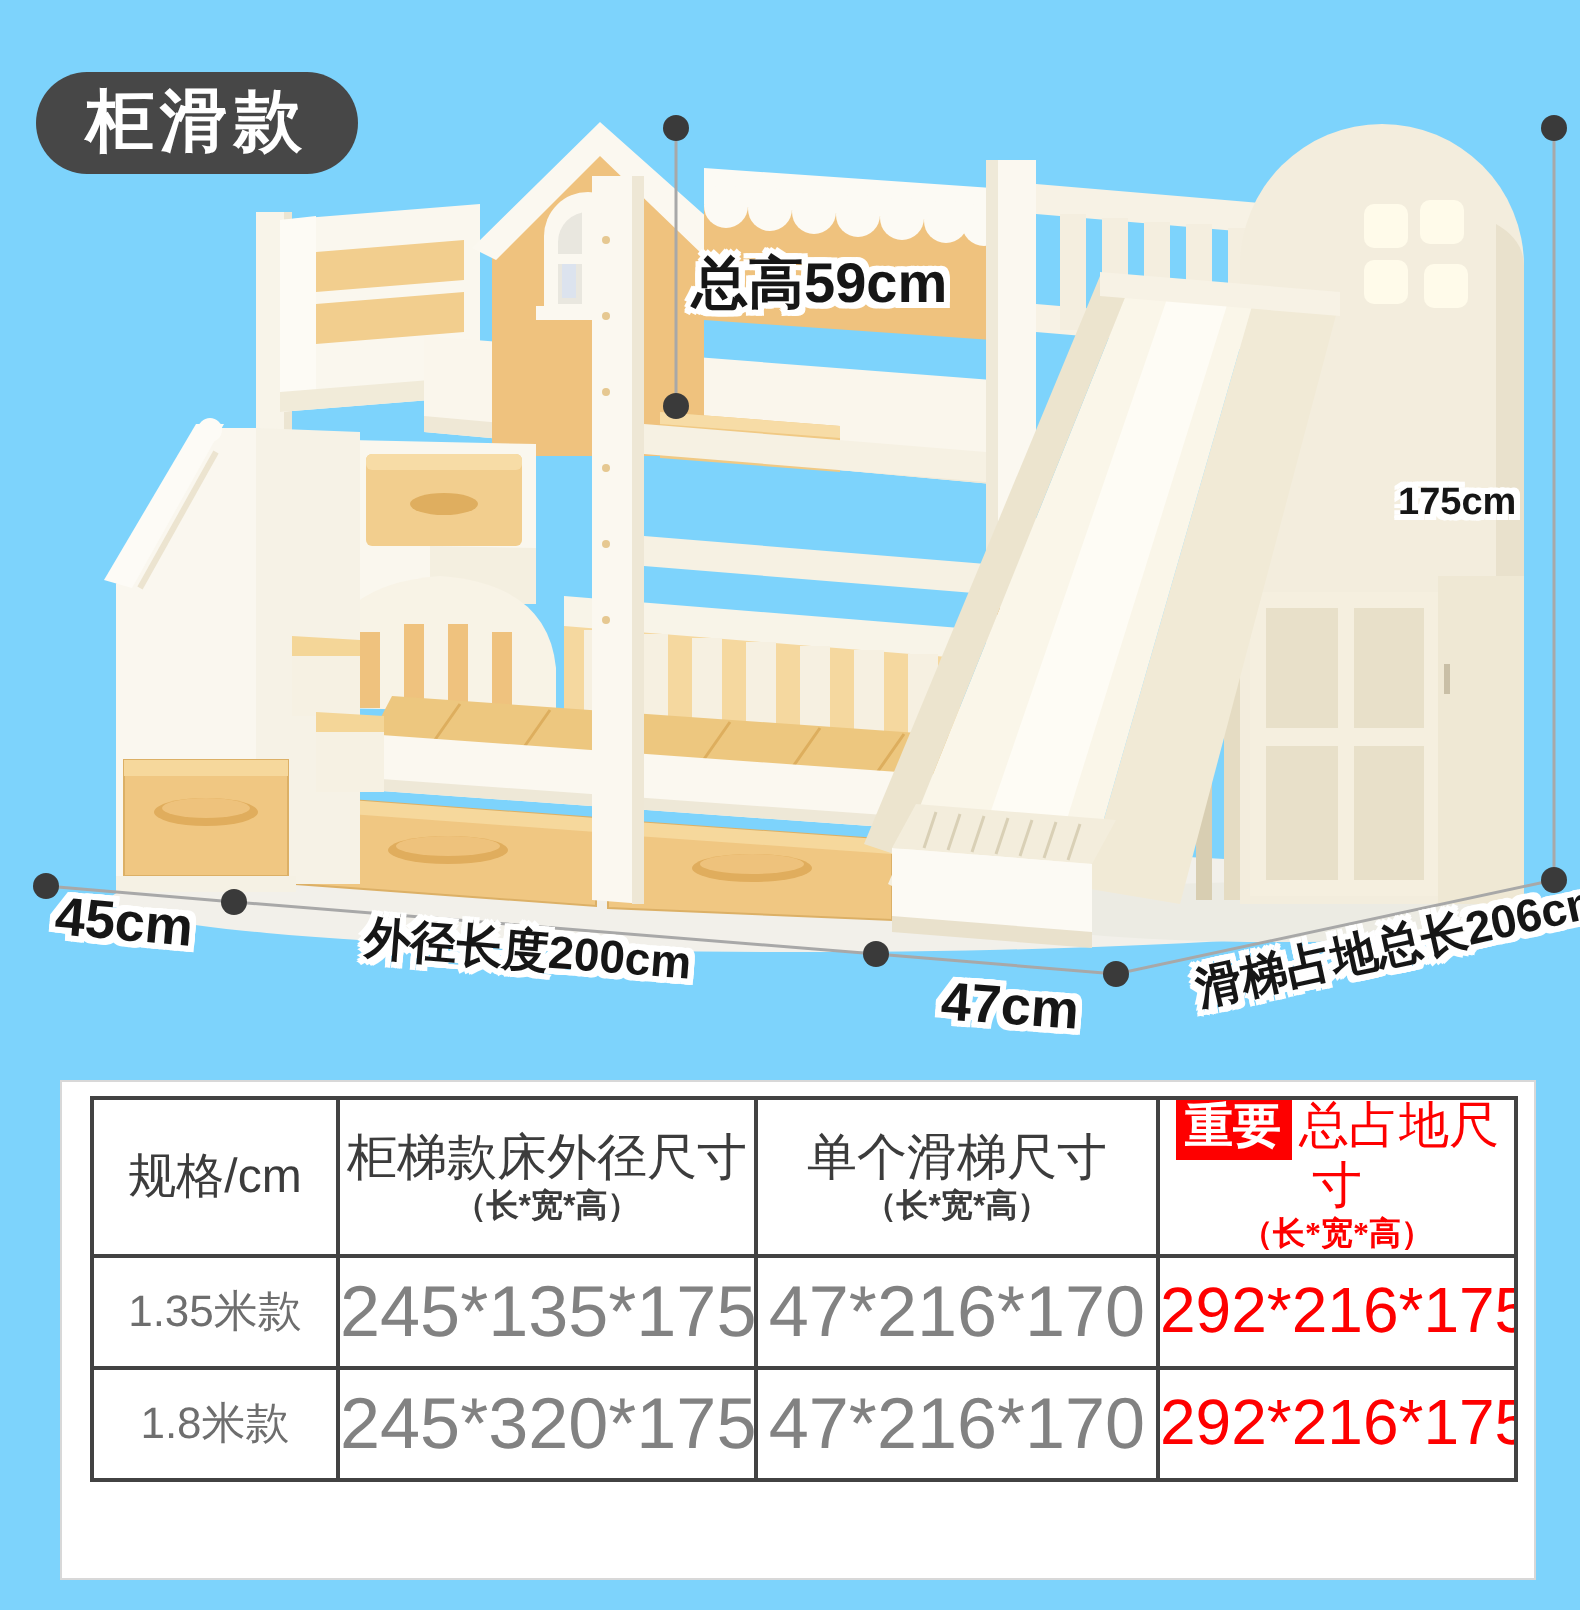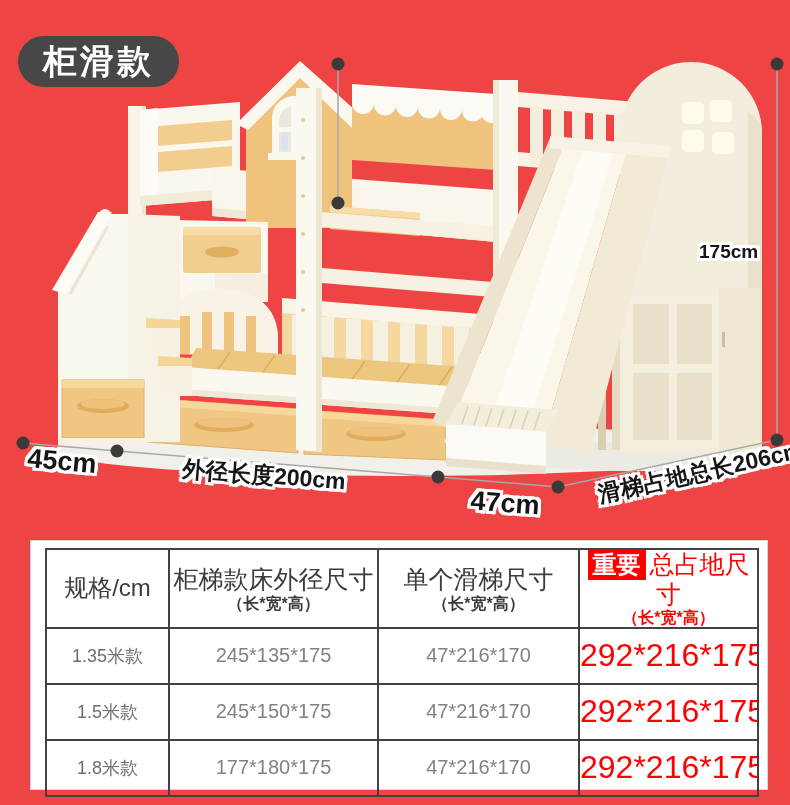--- a/index.html
+++ b/index.html
@@ -1,17 +1,17 @@
 <!DOCTYPE html>
 <html><head>
 <meta charset="utf-8">
 <style>
   html,body{margin:0;padding:0;background:#fff;}
   .stage{
-    position:relative;width:790px;height:805px;background:#ef4444;overflow:hidden;
+    position:relative;width:790px;height:805px;background:#7dd3fc;overflow:hidden;
     font-family:"Liberation Sans","DejaVu Sans",sans-serif;
   }
   .stage svg{position:absolute;left:0;top:0;}
   .badge{
     position:absolute;left:18px;top:36px;
     background:#474747;color:#ffffff;
     border-radius:27px;padding:7px 25px;
     font-size:34px;font-weight:bold;letter-spacing:3px;line-height:1.1;
   }
   .dim{
@@ -38,27 +38,27 @@
   }
   table.spec th, table.spec td{
     border:2px solid #424242;text-align:center;vertical-align:middle;
     padding:0;overflow:hidden;
   }
   table.spec th{height:66px;font-weight:normal;}
   table.spec td{height:54px;}
   .h-main{font-size:25px;color:#3c3c3c;line-height:1.15;}
   .h-sub{font-size:16px;font-weight:bold;color:#3c3c3c;line-height:1.1;margin-top:1px;}
   .h-spec{font-size:24px;color:#3c3c3c;}
-  .h-red{color:#fe0000;}
+  .h-red{color:#fe0000;font-family:Liberation Serif, serif;}
   .red-badge{
     display:inline-block;background:#fe0000;color:#fff;
     font-size:24px;font-weight:bold;padding:1px 5px;margin-right:4px;line-height:1.15;
   }
-  .c-spec{font-size:18px;color:#6e6e6e;}
-  .c-val{font-size:20px;color:#828282;}
+  .c-spec{font-size:22px;color:#6e6e6e;}
+  .c-val{font-size:36px;color:#828282;}
   .c-red{font-size:32px;color:#fe0000;}
 </style>
 </head>
 <body>
 
 <div class="stage">
 
   <svg width="790" height="805" viewBox="0 0 790 805">
 
     <ellipse cx="400" cy="450" rx="345" ry="26" fill="#f2f0ea"></ellipse>
@@ -259,20 +259,21 @@
         <circle cx="777" cy="440" r="6.5"></circle>
       <circle cx="23" cy="443" r="6.5"></circle>
         <circle cx="117" cy="451" r="6.5"></circle>
       <circle cx="438" cy="477" r="6.5"></circle>
         <circle cx="558" cy="487" r="6.5"></circle>
     </g>
   </svg>
 
   <div class="badge">柜滑款</div>
 
+  <div class="dim dim-zonggao">总高59cm</div>
   <div class="dim dim-175">175cm</div>
   <div class="dim dim-45">45cm</div>
   <div class="dim dim-200">外径长度200cm</div>
   <div class="dim dim-47">47cm</div>
   <div class="dim dim-206">滑梯占地总长206cm</div>
 
   <div class="table-frame">
     <table class="spec">
       <colgroup>
         <col style="width:123px">
@@ -300,28 +301,22 @@
         </tr>
       </thead>
       <tbody>
         <tr>
           <td class="c-spec">1.35米款</td>
           <td class="c-val">245*135*175</td>
           <td class="c-val">47*216*170</td>
           <td class="c-red">292*216*175</td>
         </tr>
         <tr>
-          <td class="c-spec">1.5米款</td>
-          <td class="c-val">245*150*175</td>
-          <td class="c-val">47*216*170</td>
-          <td class="c-red">292*216*175</td>
-        </tr>
-        <tr>
           <td class="c-spec">1.8米款</td>
-          <td class="c-val">177*180*175</td>
+          <td class="c-val">245*320*175</td>
           <td class="c-val">47*216*170</td>
           <td class="c-red">292*216*175</td>
         </tr>
       </tbody>
     </table>
   </div>
 
 </div>
 
 </body></html>

